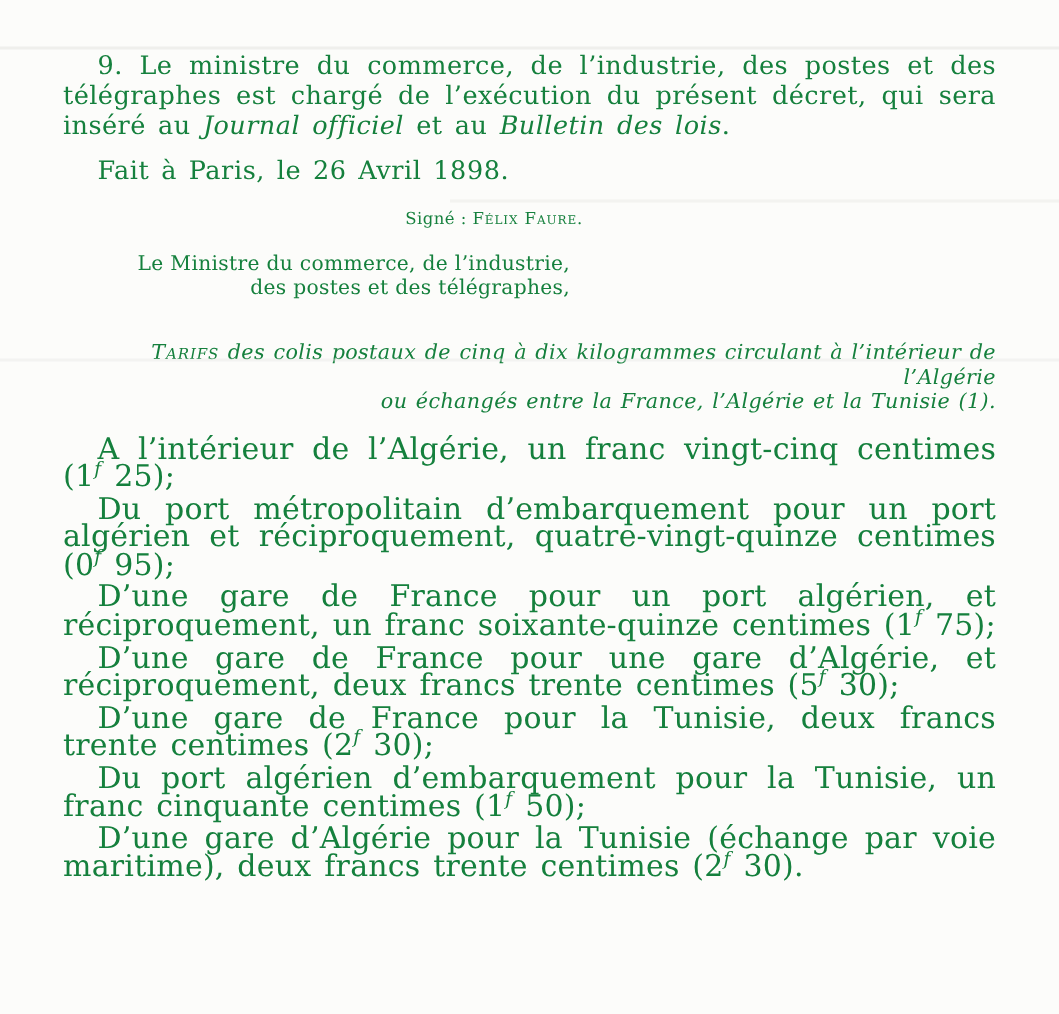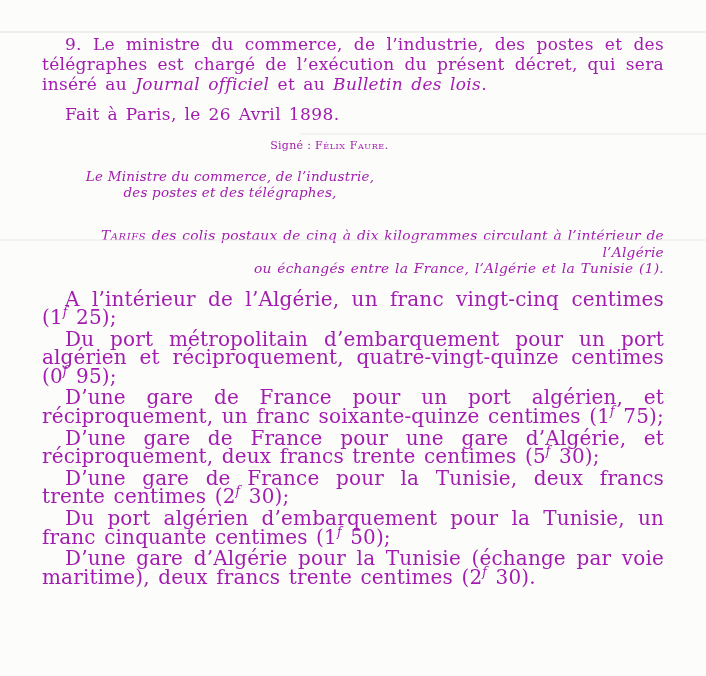--- a/index.html
+++ b/index.html
@@ -5,21 +5,21 @@
   html, body {
     margin: 0;
     padding: 0;
     background: #ffffff;
   }
   .page {
     position: relative;
     width: 706px;
     height: 676px;
     background: #fcfcfa;
-    color: #a21caf;
+    color: #15803d;
     font-family: "DejaVu Serif", "Liberation Serif", serif;
     overflow: hidden;
     box-sizing: border-box;
     padding: 34px 42px 0 42px;
   }
   
   .scan-band {
     position: absolute;
     left: 0;
     width: 100%;
@@ -67,24 +67,24 @@
     padding-right: 47px;
     letter-spacing: .3px;
   }
   .minister-block {
     margin-top: 13px;
     margin-left: 38px;
     width: 300px;
     text-align: center;
   }
   .minister-line {
-    font-style: italic;
     font-size: 13.5px;
     line-height: 16px;
     letter-spacing: .2px;
+    text-align: right;
   }
   .sig-minister {
     margin-top: 6px;
     font-size: 15px;
     line-height: 18px;
     letter-spacing: .3px;
   }
   .tariff-heading {
     margin-top: 27px;
     text-align: right;

